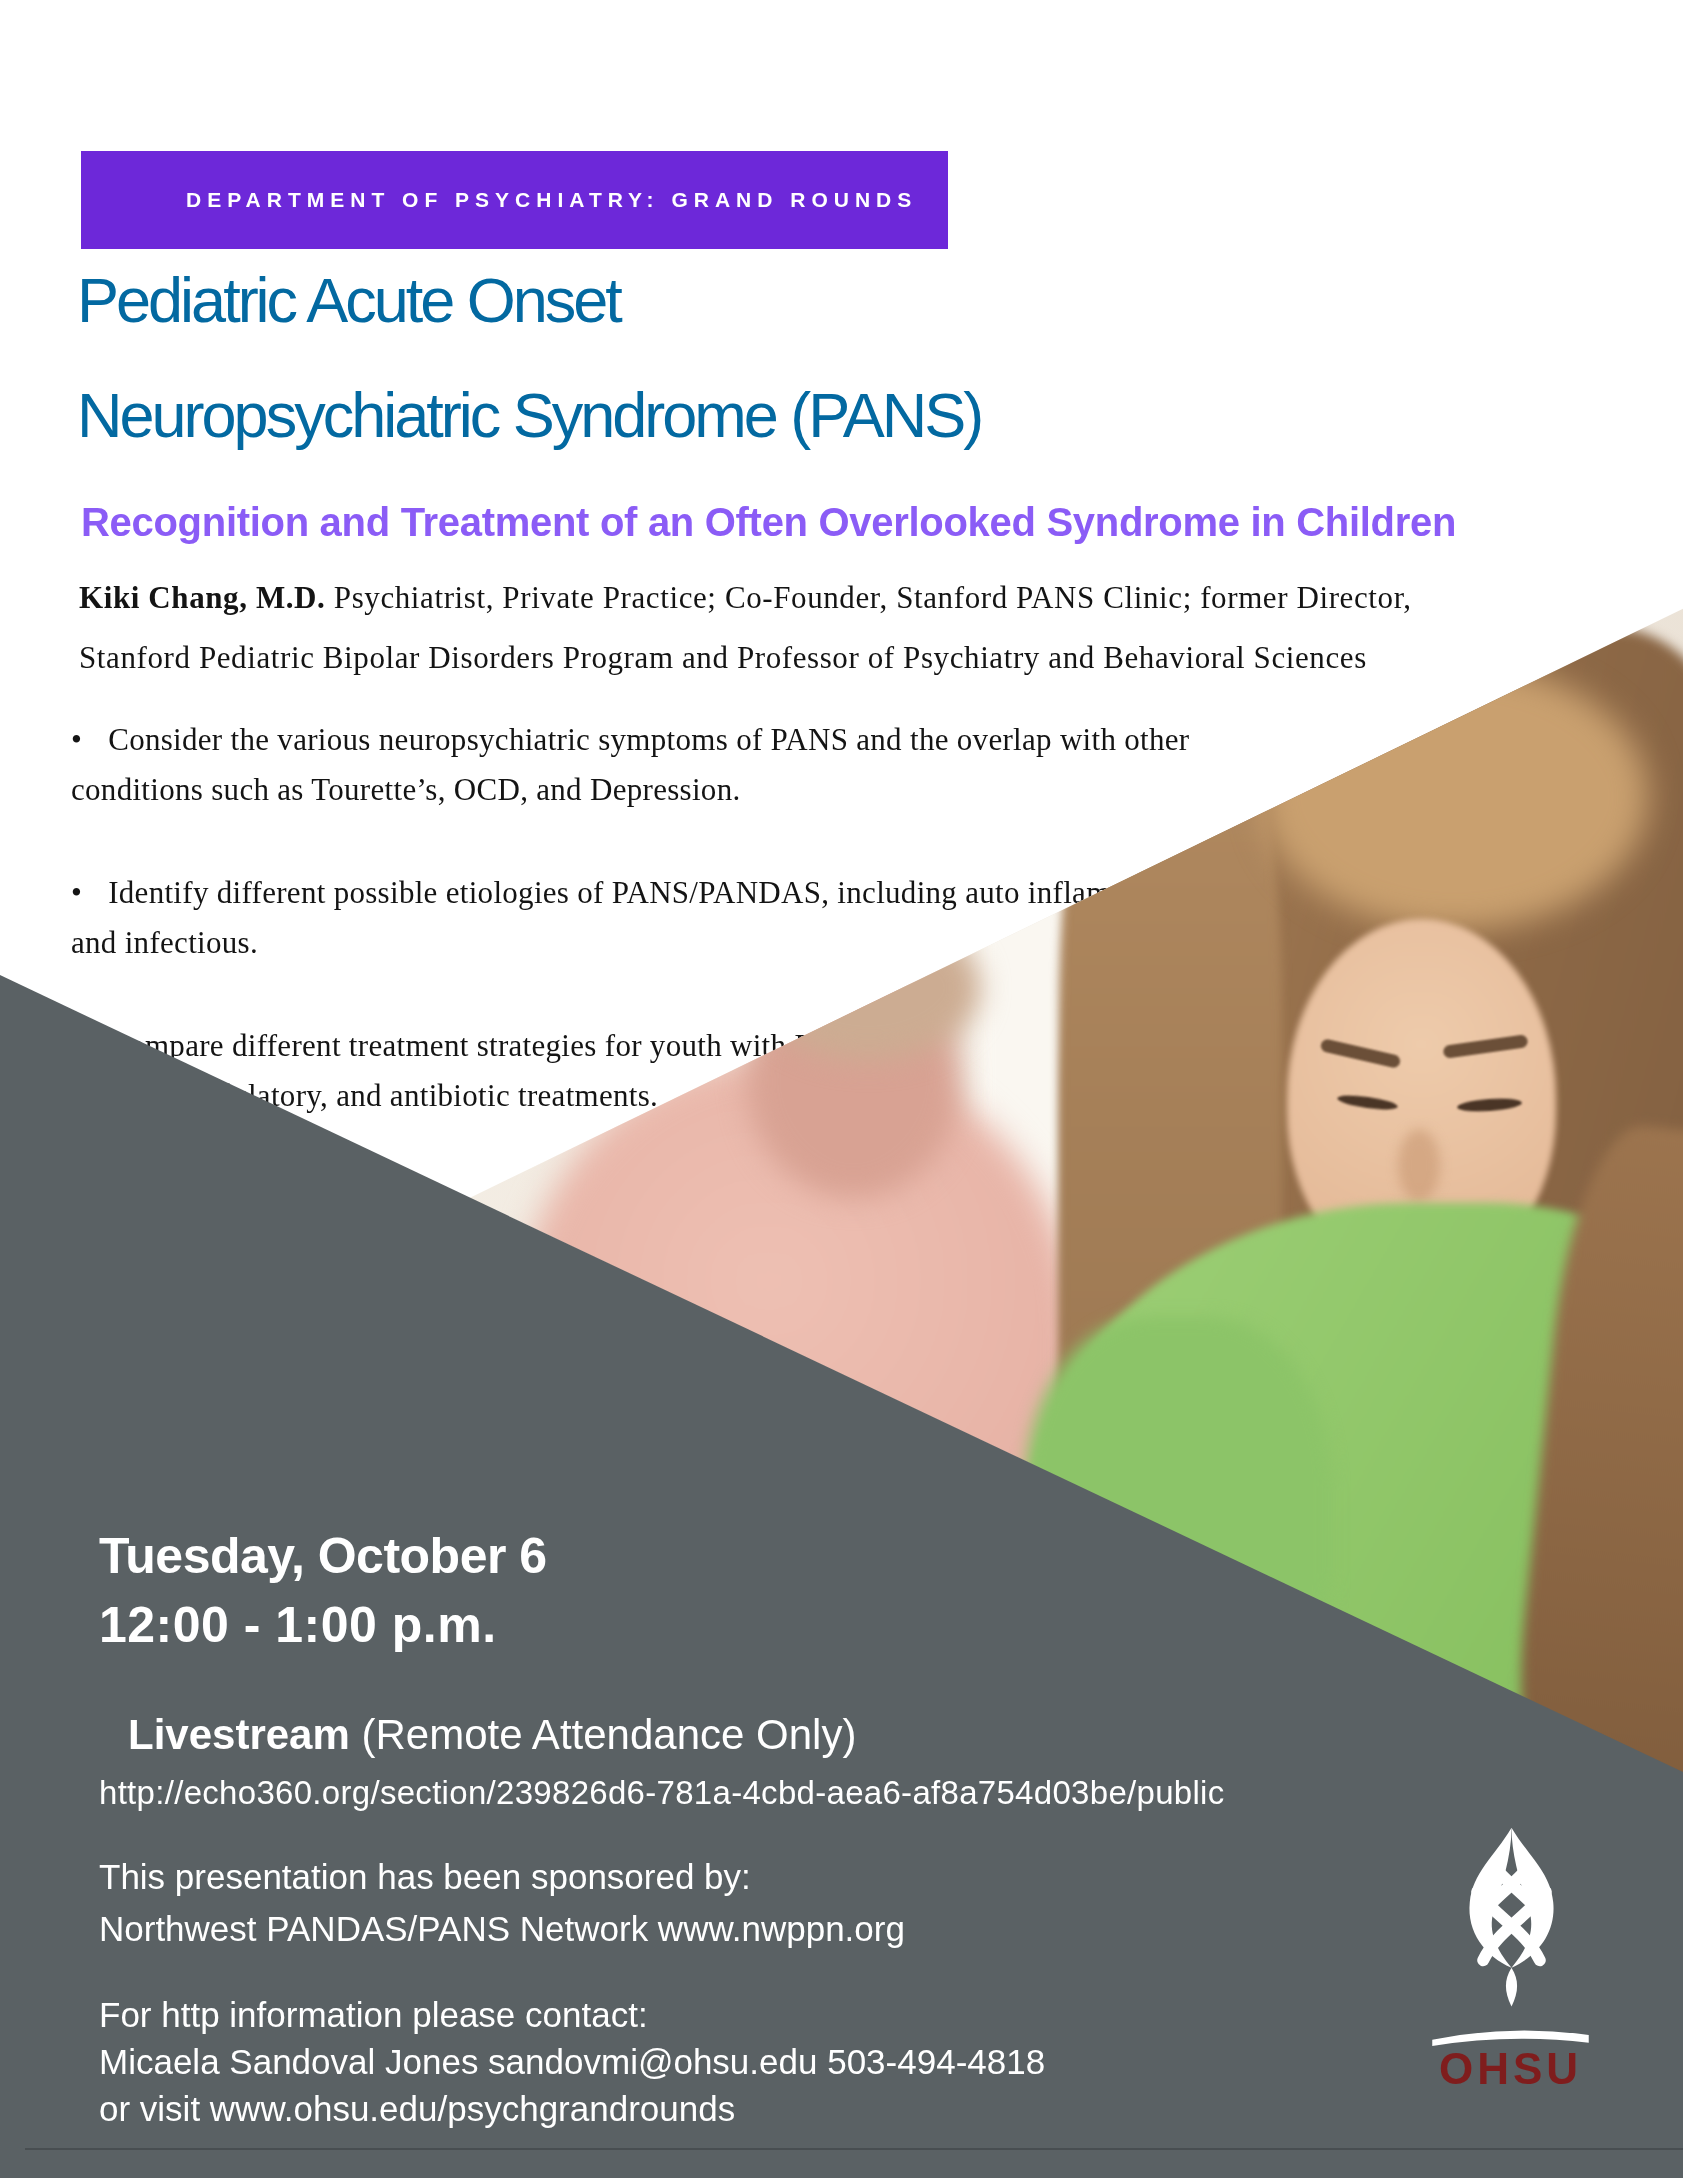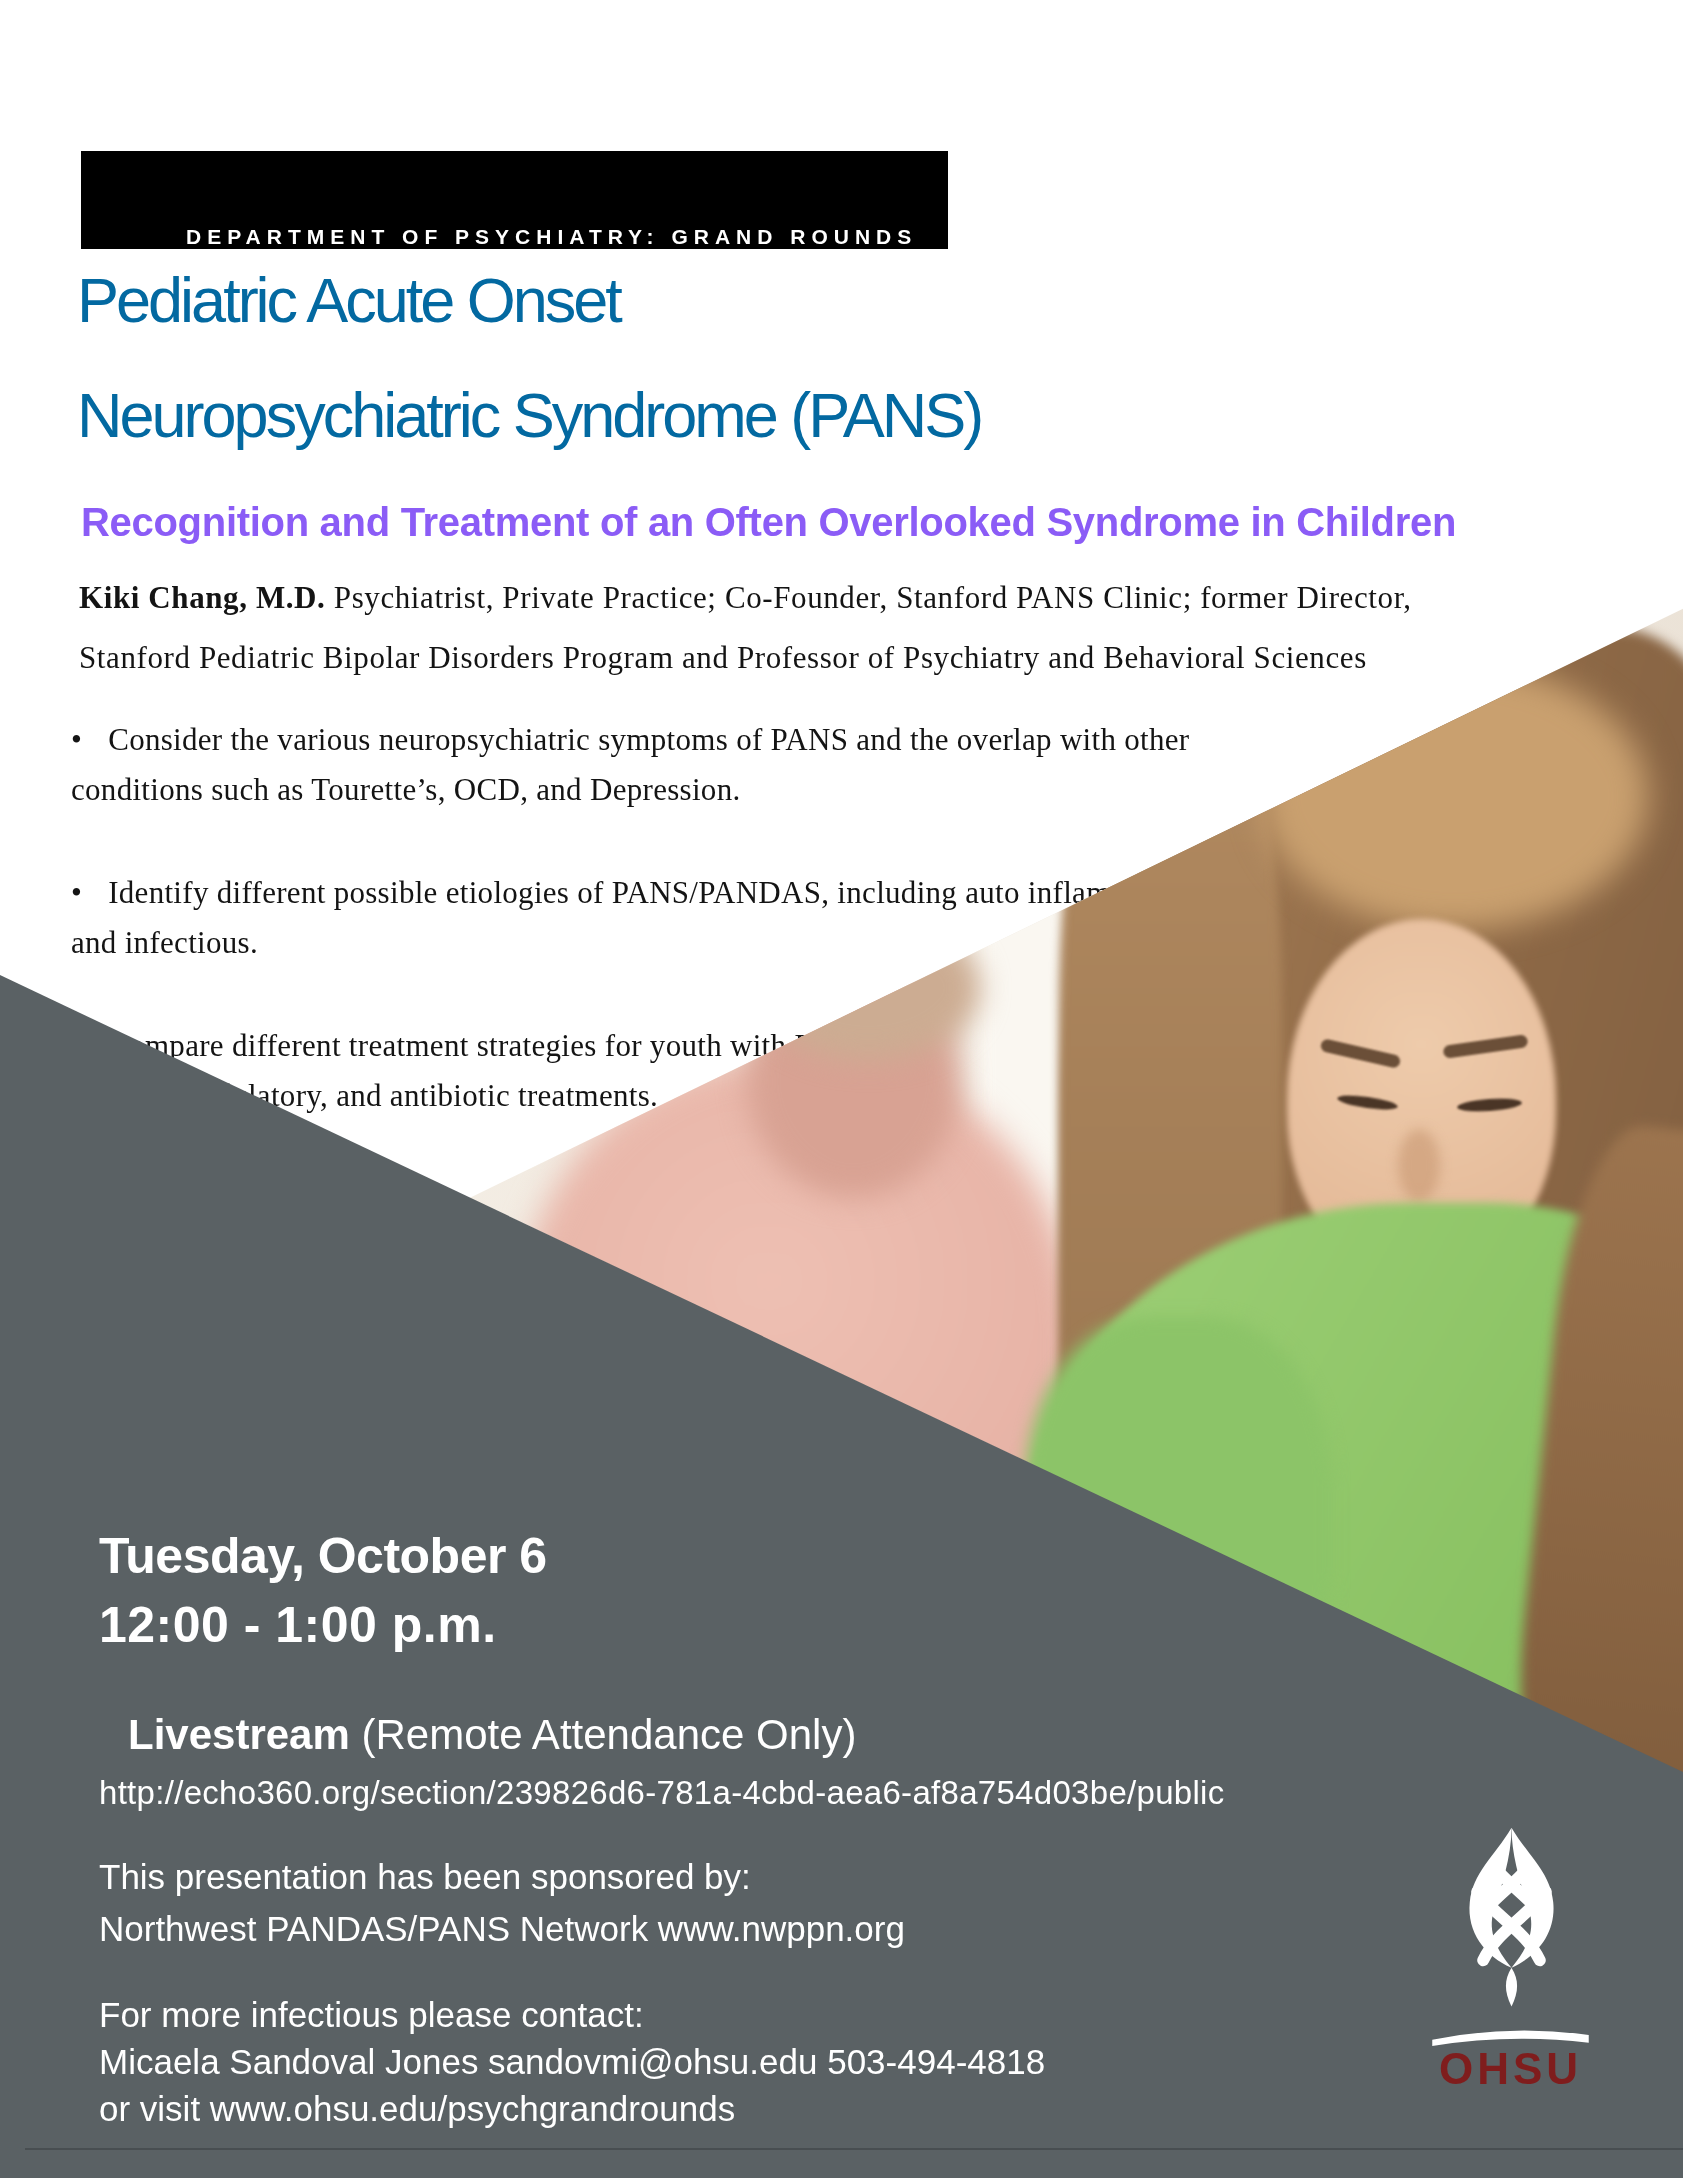--- a/index.html
+++ b/index.html
@@ -3,21 +3,21 @@
 <meta charset="utf-8">
 <style>
   html,body{margin:0;padding:0;background:#e8e8e8;}
   .page{
     position:relative;width:1683px;height:2178px;background:#ffffff;
     overflow:hidden;font-family:"Liberation Sans",sans-serif;
   }
   
   .banner{
     position:absolute;left:81px;top:151px;width:867px;height:98px;
-    background:#000000;display:flex;align-items:flex-end;
+    background:#6d28d9;display:flex;align-items:center;
   }
   .banner-label{
     padding-left:105px;color:#ffffff;font-size:21px;font-weight:bold;
     letter-spacing:6px;
   }
   
   .title{
     position:absolute;left:77px;color:#0369a1;font-size:63px;font-weight:400;
     letter-spacing:-3px;white-space:nowrap;line-height:1;
   }
@@ -175,21 +175,21 @@
   <div class="gline g-time">12:00 - 1:00 p.m.</div>
 
   <div class="gline g-stream">
     <span class="bold">Livestream</span><span> (Remote Attendance Only)</span>
   </div>
   <div class="gline g-url">http://echo360.org/section/239826d6-781a-4cbd-aea6-af8a754d03be/public</div>
 
   <div class="gline g-sponsor1">This presentation has been sponsored by:</div>
   <div class="gline g-sponsor2">Northwest PANDAS/PANS Network www.nwppn.org</div>
 
-  <div class="gline g-contact1">For more infectious please contact:</div>
+  <div class="gline g-contact1">For http information please contact:</div>
   <div class="gline g-contact2">Micaela Sandoval Jones sandovmi@ohsu.edu 503-494-4818</div>
   <div class="gline g-contact3">or visit www.ohsu.edu/psychgrandrounds</div>
 
   <div class="bottom-rule"></div>
 
   <div class="ohsu-logo">
     <svg class="ohsu-flame" viewBox="0 0 100 130" xmlns="http://www.w3.org/2000/svg">
       <g fill="#ffffff" stroke="none">
         <path d="M50,2 C38,22 24,32 22,52 C20,72 32,88 50,96 C40,84 34,72 38,58 C43,42 50,22 50,2 Z"></path>
         <path d="M50,2 C62,22 76,32 78,52 C80,72 68,88 50,96 C60,84 66,72 62,58 C57,42 50,22 50,2 Z"></path>

